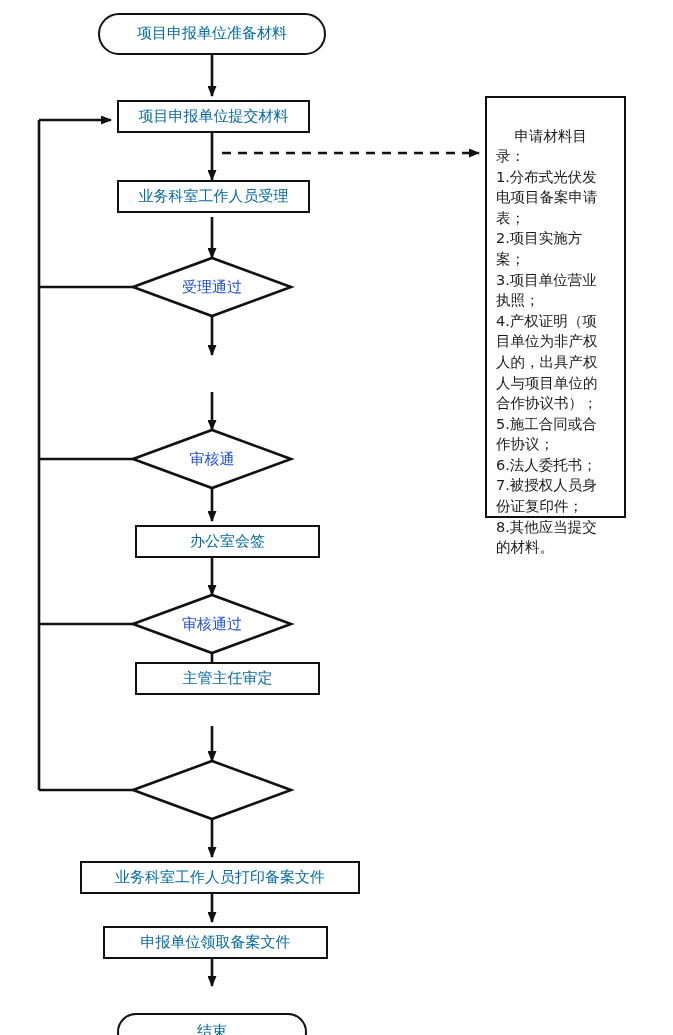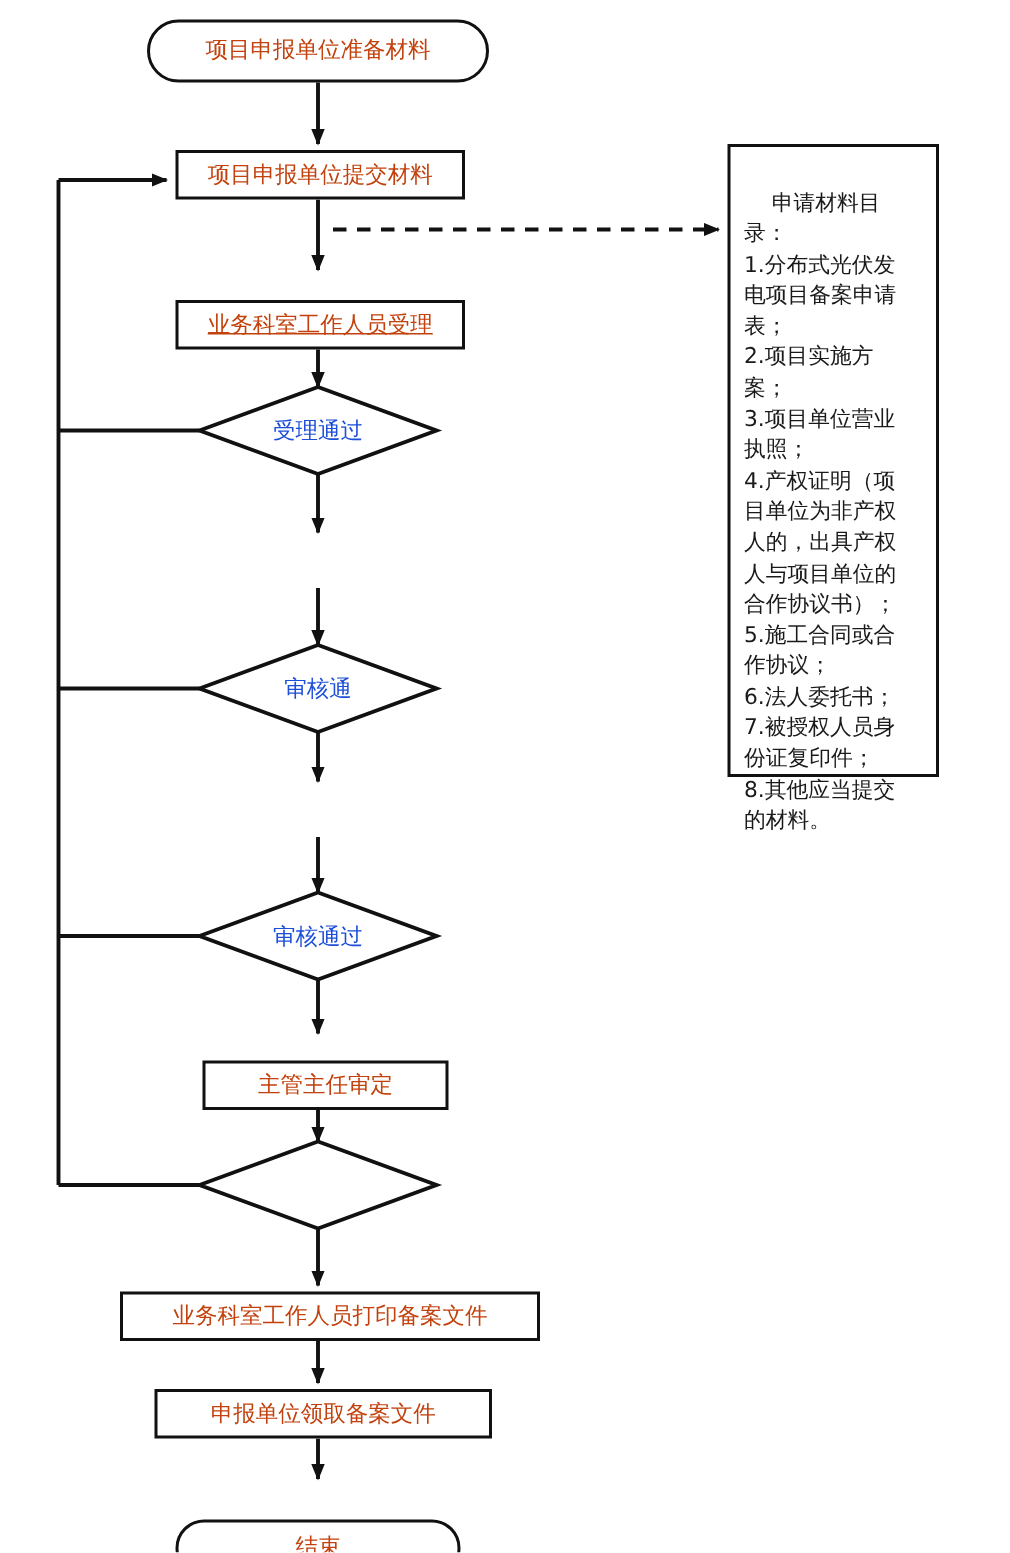--- a/index.html
+++ b/index.html
@@ -22,21 +22,21 @@
     width: 673px;
     height: 1035px;
     pointer-events: none;
   }
   .node {
     position: absolute;
     box-sizing: border-box;
     display: flex;
     align-items: center;
     justify-content: center;
-    color: #c2410c;
+    color: #0369a1;
     text-align: center;
     line-height: 1.15;
     white-space: nowrap;
   }
   .terminator {
     border: 2.5px solid #111;
     border-radius: 999px;
     background: #fff;
     font-size: 15px;
   }
@@ -129,39 +129,42 @@
   </svg>
 
   <div class="node terminator" style="left:98px; top:13px; width:228px; height:42px;">
     <span>项目申报单位准备材料</span>
   </div>
 
   <div class="node process" style="left:117px; top:100px; width:193px; height:33px;">
     <span>项目申报单位提交材料</span>
   </div>
 
-  <div class="node process" style="left:117px; top:200px; width:193px; height:33px;text-decoration:underline;">
+  <div class="node process" style="left:117px; top:180px; width:193px; height:33px;">
     <span>业务科室工作人员受理</span>
   </div>
 
   <div class="decision-label" style="left:133px; top:272px; width:158px; height:30px;">
     <span>受理通过</span>
   </div>
 
 
   <div class="decision-label" style="left:133px; top:444px; width:158px; height:30px;">
     <span>审核通</span>
   </div>
 
+  <div class="node process" style="left:135px; top:525px; width:185px; height:33px;">
+    <span>办公室会签</span>
+  </div>
 
   <div class="decision-label" style="left:133px; top:609px; width:158px; height:30px;">
     <span>审核通过</span>
   </div>
 
-  <div class="node process" style="left:135px; top:707px; width:164px; height:33px;">
+  <div class="node process" style="left:135px; top:662px; width:185px; height:33px;">
     <span>主管主任审定</span>
   </div>
 
 
   <div class="node process" style="left:103px; top:926px; width:225px; height:33px;">
     <span>申报单位领取备案文件</span>
   </div>
 
   <div class="node process" style="left:80px; top:861px; width:280px; height:33px;">
     <span>业务科室工作人员打印备案文件</span>

